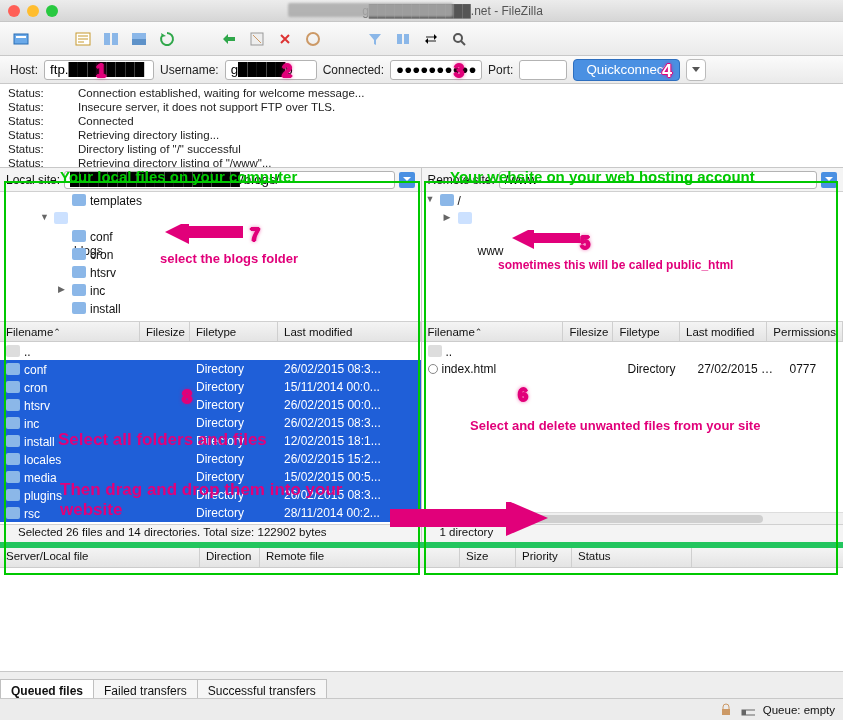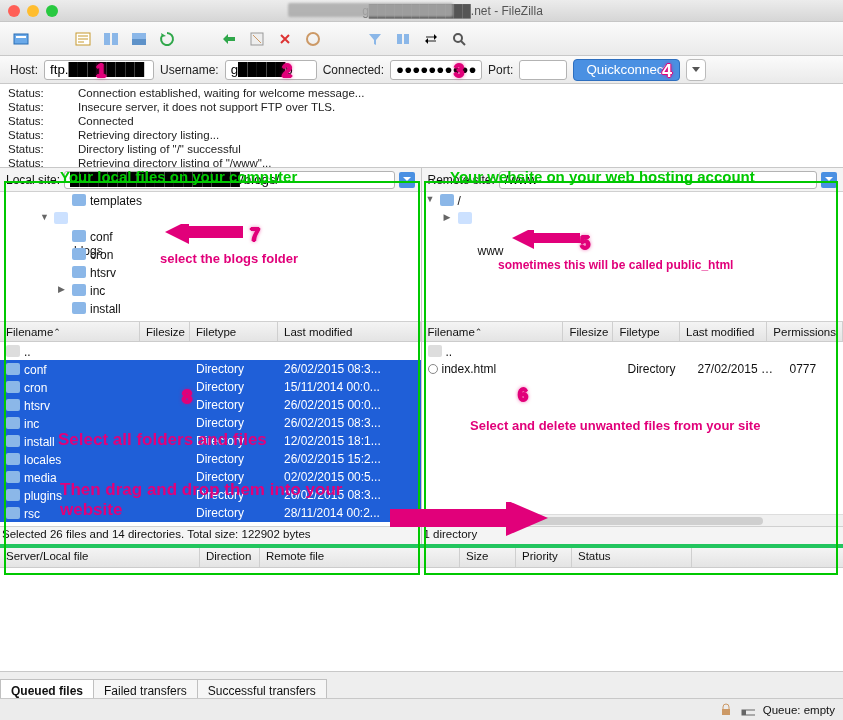--- a/index.html
+++ b/index.html
@@ -70,21 +70,21 @@
   .quickrow .btn-drop { width:20px; height:22px; border:1px solid #bbb; background:#fff; border-radius:4px; cursor:pointer; display:flex;align-items:center;justify-content:center;}
   
   .log {
     background:#fff; border-bottom:1px solid #c8c8c8;
     height:84px; overflow:hidden; padding:2px 8px; font-size:11.5px;
     color:#222;
   }
   .log-row { display:flex; gap:10px; line-height:14px;}
   .log-row .lbl { width:60px; }
   
-  .split { display:flex; height:380px; border-bottom:4px solid #22c55e; position:relative;}
+  .split { display:flex; height:380px; border-bottom:6px solid #22c55e; position:relative;}
   .panel { width:50%; display:flex; flex-direction:column; background:#fff; position:relative;}
   .panel-left { border-right:1px solid #c8c8c8; }
   .siterow { height:24px; display:flex; align-items:center; border-bottom:1px solid #d0d0d0; padding:0 6px; gap:4px; background:#f4f4f4;}
   .siterow input { flex:1; height:18px; border:1px solid #b3b3b3; border-radius:3px; background:#fff; font:12px inherit; padding:0 5px;}
   .siterow .dd { width:16px;height:16px;background:var(--dropdown-blue);border-radius:2px; display:flex;align-items:center;justify-content:center;cursor:pointer;}
   .siterow .dd:after{content:"";border:4px solid transparent;border-top-color:#fff;width:0;height:0;margin-top:3px;}
   .tree { flex:0 0 130px; overflow:auto; border-bottom:1px solid #d0d0d0; padding:2px 4px; font-size:12px;}
   .tree .trow { display:flex; height:18px; gap:4px; }
   .trow .twisty { width:10px; color:#666; font-size:9px; }
   .trow .folder-ic { width:14px;height:12px;background:#8bb7e8;border-radius:2px;position:relative;}
@@ -93,21 +93,21 @@
   .trow.selected .lbl { background:#cde2ff; border-radius:6px; padding:0 2px;margin-top:32px;}
   .list-head { height:20px; display:flex; background:linear-gradient(var(--header-grad-top),var(--header-grad-bot)); border-bottom:1px solid #ccc; font-size:11.5px;}
   .list-head .col { border-right:1px solid #cfcfcf; padding:2px 6px; display:flex;align-items:center;}
   .col-arrow:after{content:" \2303"; font-size:9px;}
   .filelist { flex:1; overflow:auto; font-size:12px;}
   .frow { display:flex; height:18px; align-items:center;}
   .frow .cell { padding:0 6px; overflow:hidden; white-space:nowrap; text-overflow:ellipsis;}
   .frow.sel { background:var(--selected-blue); color:var(--selected-text);}
   .frow .fico { width:14px;height:12px;background:#8bb7e8;border-radius:2px;margin-right:4px; display:inline-block; position:relative; top:1px;}
   .frow .fico.radio { width:10px;height:10px;background:#fff;border:1px solid #888;border-radius:50%;}
-  .statusline { height:18px; font-size:11.5px; padding:1px 2px; background:#f4f4f4; border-top:1px solid #d0d0d0;}
+  .statusline { height:18px; font-size:11.5px; padding:1px 18px; background:#f4f4f4; border-top:1px solid #d0d0d0;}
   .hscroll { height:12px; background:#f0f0f0; position:relative; border-top:1px solid #ddd;}
   .hscroll .thumb { position:absolute; left:4px; top:2px; height:8px; width:80%; background:#cfcfcf; border-radius:4px;}
   
   .queuehead { height:20px; display:flex; background:linear-gradient(var(--header-grad-top),var(--header-grad-bot)); border-bottom:1px solid #ccc; font-size:11.5px;}
   .queuehead .col { border-right:1px solid #cfcfcf; padding:2px 6px;}
   .queuebody { height:104px; background:#fff; border-bottom:1px solid #c8c8c8;}
   .tabs { height:26px; display:flex; align-items:flex-end; background:#eee;}
   .tab { padding:4px 10px 0; border:1px solid #c0c0c0; border-bottom:none; background:#f6f6f6; margin-right:-1px; font-size:12px; cursor:pointer;}
   .tab.active { background:#fff; font-weight:600;}
   .statusbar { height:22px; border-top:1px solid #c8c8c8; background:#ececec; display:flex; align-items:center; justify-content:flex-end; gap:8px; padding:0 8px; font-size:11.5px;}
@@ -361,21 +361,21 @@
         <div class="frow sel">
           <div class="cell" style="width:140px"><span class="fico"></span>locales</div>
           <div class="cell" style="width:50px"></div>
           <div class="cell" style="width:88px">Directory</div>
           <div class="cell" style="width:120px">26/02/2015 15:2...</div>
         </div>
         <div class="frow sel">
           <div class="cell" style="width:140px"><span class="fico"></span>media</div>
           <div class="cell" style="width:50px"></div>
           <div class="cell" style="width:88px">Directory</div>
-          <div class="cell" style="width:120px">02/02/2015 00:5...</div>
+          <div class="cell" style="width:120px">15/02/2015 00:5...</div>
         </div>
         <div class="frow sel">
           <div class="cell" style="width:140px"><span class="fico"></span>plugins</div>
           <div class="cell" style="width:50px"></div>
           <div class="cell" style="width:88px">Directory</div>
           <div class="cell" style="width:120px">26/02/2015 08:3...</div>
         </div>
         <div class="frow sel">
           <div class="cell" style="width:140px"><span class="fico"></span>rsc</div>
           <div class="cell" style="width:50px"></div>

